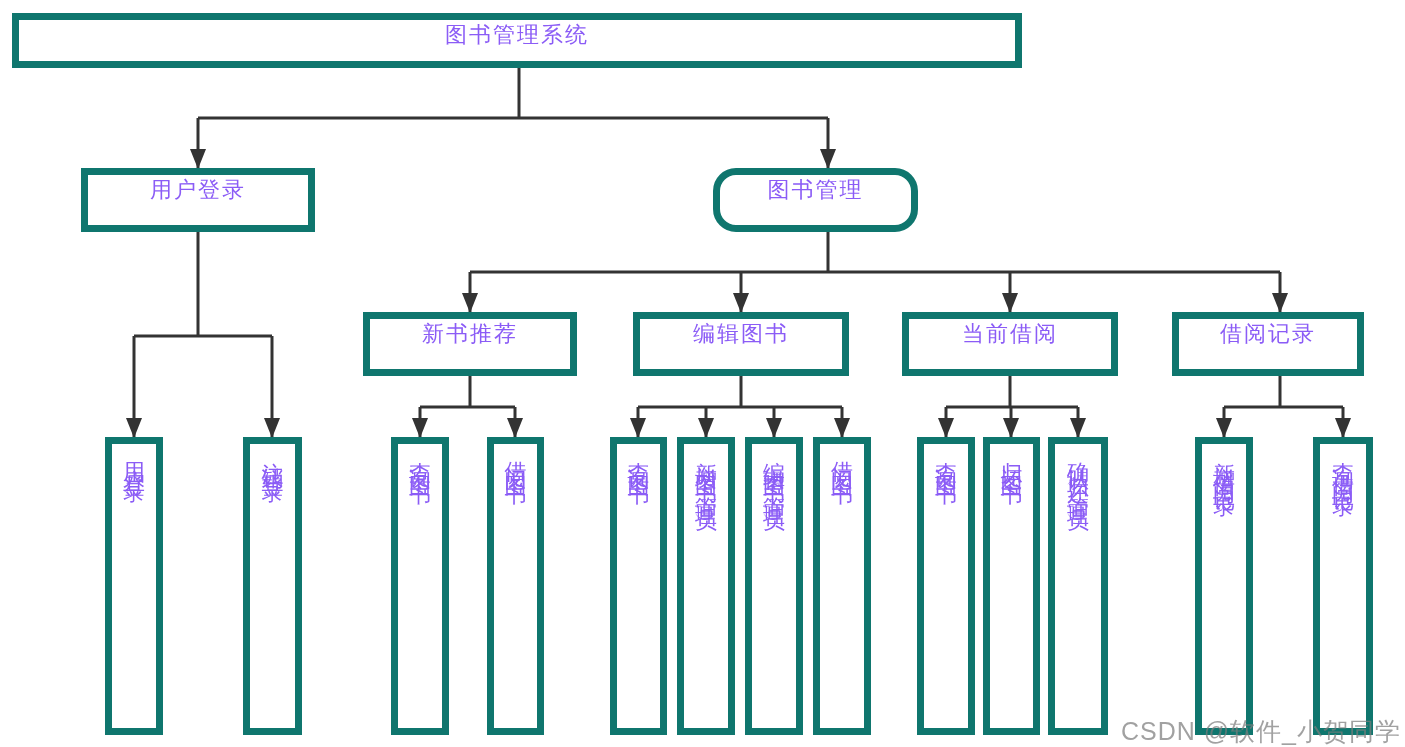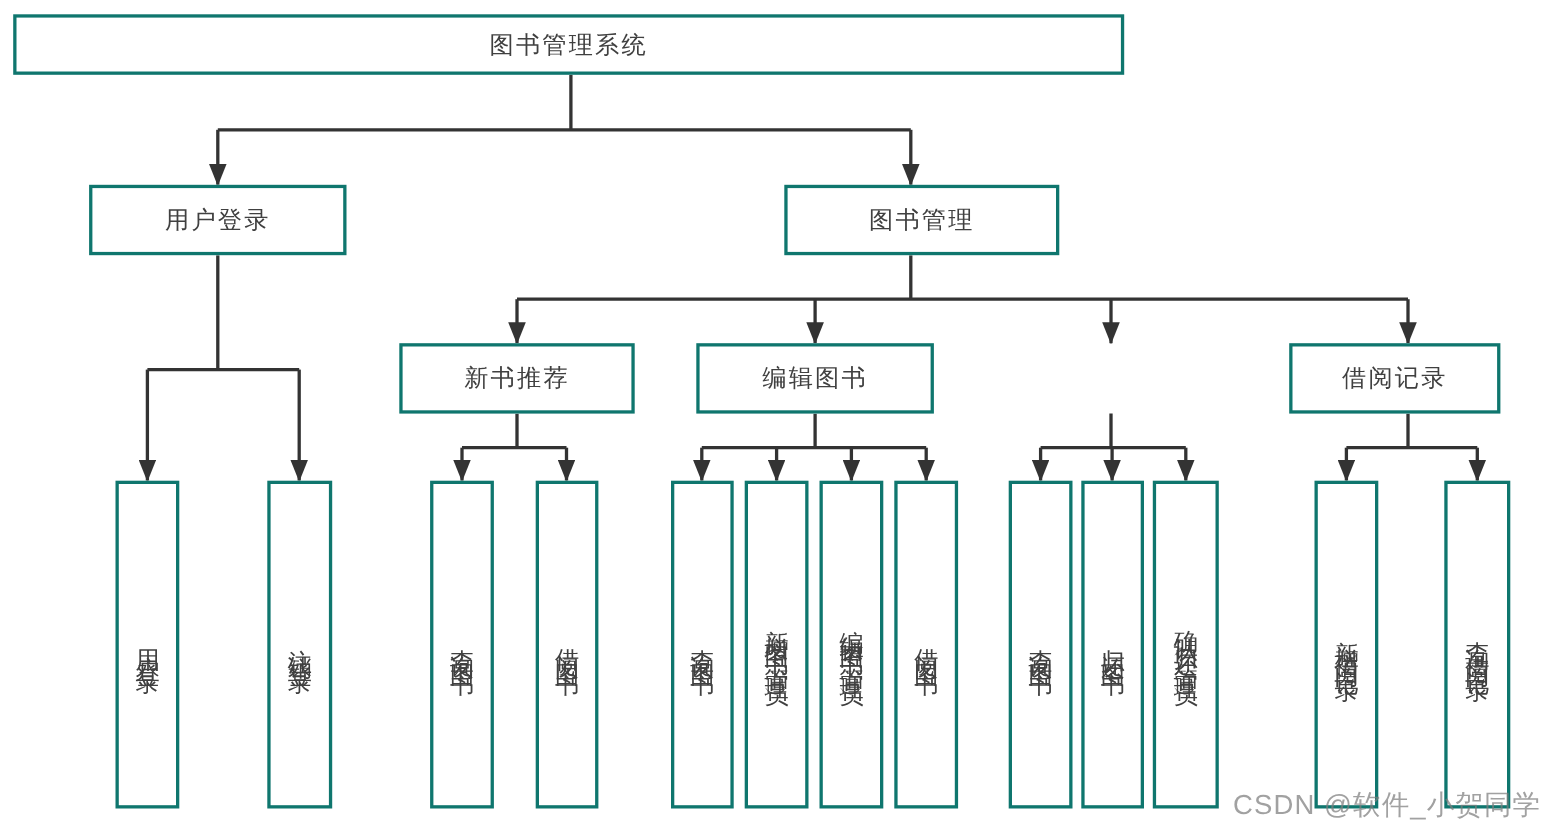--- a/index.html
+++ b/index.html
@@ -14,25 +14,24 @@
   .wires {
     position: absolute;
     left: 0; top: 0;
     width: 1405px; height: 747px;
     pointer-events: none;
   }
   .node {
     position: absolute;
     box-sizing: border-box;
     background: #ffffff;
-    border: 3px solid #0f766e;
+    border: 7px solid #0f766e;
     display: flex;
-    align-items: center;
     justify-content: center;
-    color: #404040;
+    color: #8b5cf6;
   }
   .hnode {
     font-size: 22px;
     letter-spacing: 2px;
     white-space: nowrap;
   }
   .vnode .vtext {
     writing-mode: vertical-rl;
     text-orientation: mixed;
     font-size: 22px;
@@ -112,29 +111,32 @@
     </g>
   </svg>
 
   <div class="node hnode" style="left:12px; top:13px; width:1010px; height:55px;">
     <span>图书管理系统</span>
   </div>
 
   <div class="node hnode" style="left:81px; top:168px; width:234px; height:64px;">
     <span>用户登录</span>
   </div>
-  <div class="node hnode" style="left:713px; top:168px; width:250px; height:64px;">
+  <div class="node hnode" style="left:713px; top:168px; width:205px; height:64px;border-radius:23px;">
     <span>图书管理</span>
   </div>
 
   <div class="node hnode" style="left:363px; top:312px; width:214px; height:64px;">
     <span>新书推荐</span>
   </div>
   <div class="node hnode" style="left:633px; top:312px; width:216px; height:64px;">
     <span>编辑图书</span>
+  </div>
+  <div class="node hnode" style="left:902px; top:312px; width:216px; height:64px;">
+    <span>当前借阅</span>
   </div>
   <div class="node hnode" style="left:1172px; top:312px; width:192px; height:64px;">
     <span>借阅记录</span>
   </div>
 
   <div class="node vnode" style="left:105px; top:437px; width:58px; height:298px;">
     <span class="vtext">用户登录</span>
   </div>
   <div class="node vnode" style="left:243px; top:437px; width:59px; height:298px;">
     <span class="vtext">注销登录</span>

